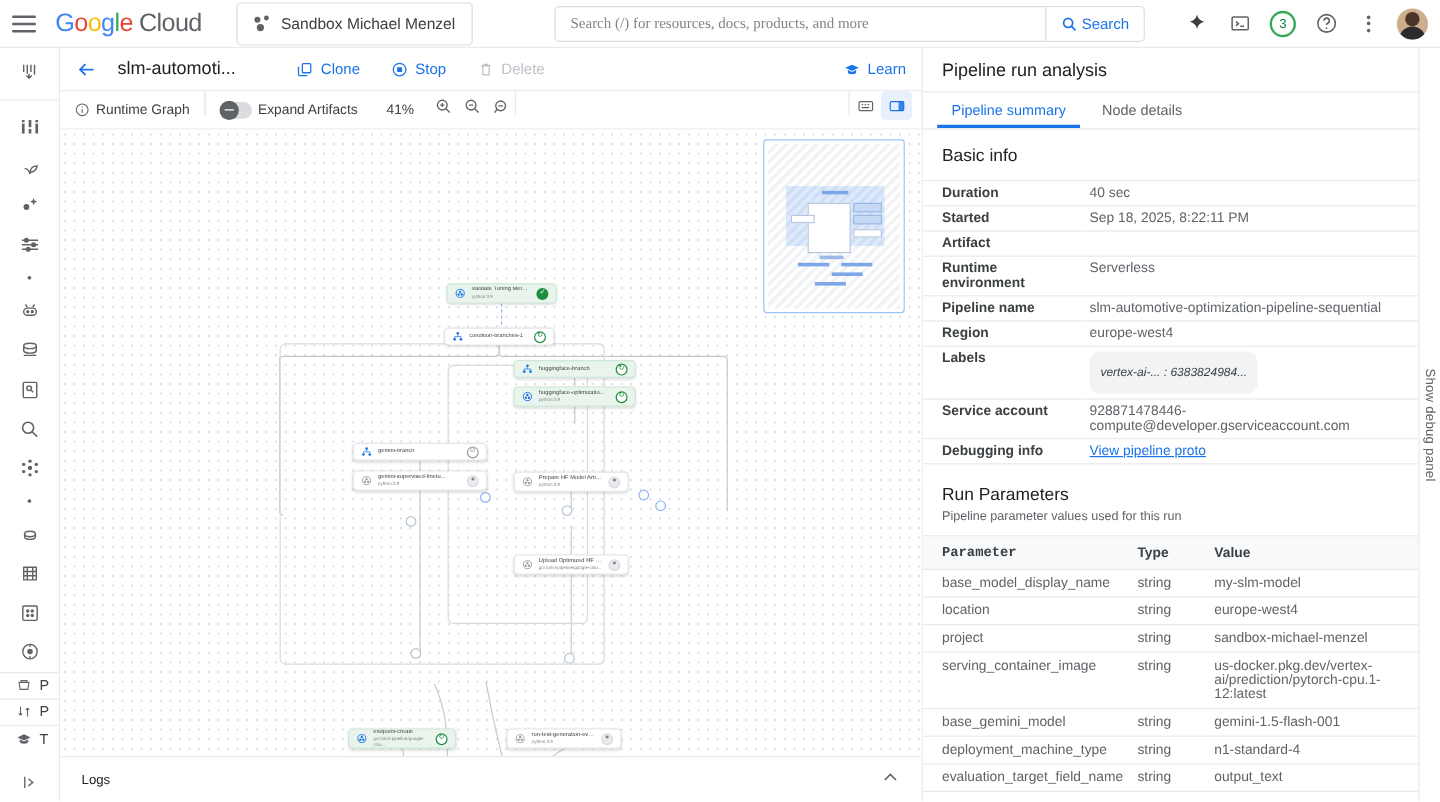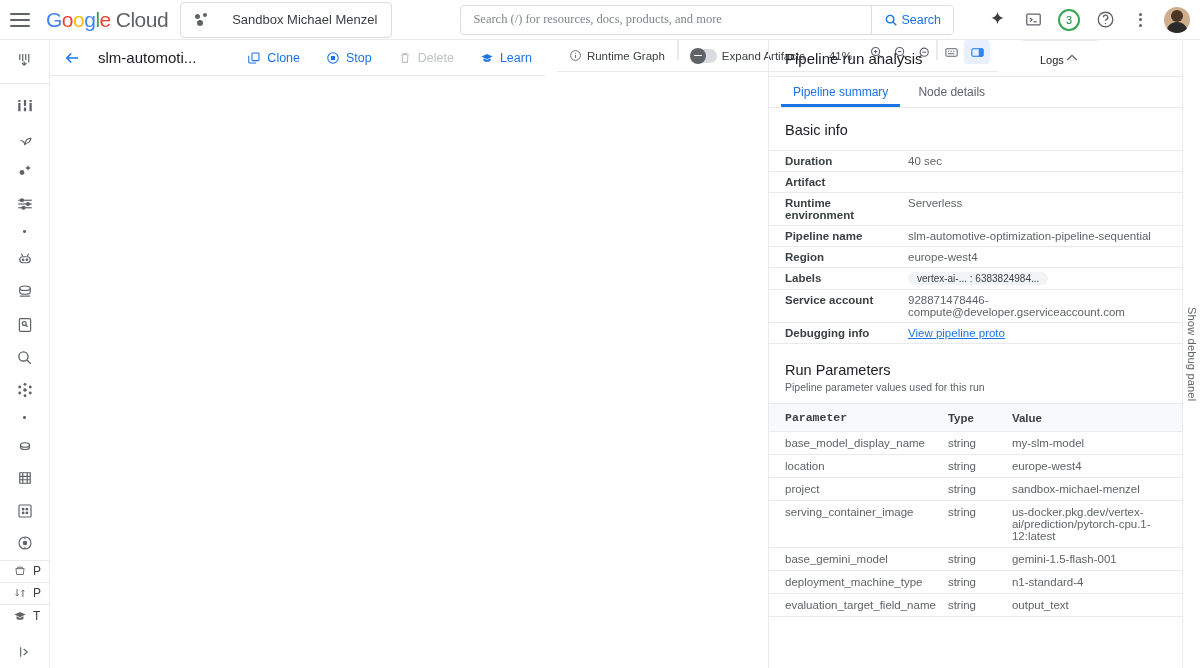--- a/index.html
+++ b/index.html
@@ -18,23 +18,23 @@
   }
   .hamburger { width:24px; height:24px; display:flex; flex-direction:column;
      justify-content:center; gap:4px; cursor:pointer; padding:0 2px; }
   .hamburger span { display:block; height:2px; background:#5f6368; border-radius:1px; }
   .gc-logo { font-size:21px; letter-spacing:-0.5px; white-space:nowrap; margin-left:4px;
      font-family:"Liberation Sans", sans-serif;}
   .gc-logo .g1{color:#4285F4}.gc-logo .o1{color:#EA4335}.gc-logo .o2{color:#FBBC05}
   .gc-logo .g2{color:#4285F4}.gc-logo .l1{color:#34A853}.gc-logo .e1{color:#EA4335}
   .gc-logo .cloud{color:#5f6368; margin-left:5px;}
   .project-chip {
-    display:flex; align-items:center; gap:23px; height:36px; padding:0 14px;
+    display:flex; align-items:center; gap:8px; height:36px; padding:0 14px;
     border:1px solid #dadce0; border-radius:4px; font-size:13px; color:#3c4043;
-    white-space:nowrap; cursor:pointer; margin-left:2px;
+    white-space:nowrap; cursor:pointer; margin-left:19px;
   }
   .proj-ico { width:14px; height:14px; position:relative; flex:0 0 14px;}
   .proj-ico i { position:absolute; background:#5f6368; border-radius:50%; display:block;}
   .proj-ico i:nth-child(1){width:5px;height:5px;left:0;top:1px;}
   .proj-ico i:nth-child(2){width:4px;height:4px;left:8px;top:0px;}
   .proj-ico i:nth-child(3){width:6px;height:6px;left:2px;top:7px;}
   .search-wrap {
     flex:1; display:flex; align-items:center; height:30px;
     border:1px solid #dadce0; border-radius:4px; margin-left:58px; max-width:552px;
     overflow:hidden; background:#fff;
@@ -72,21 +72,21 @@
     flex:0 0 50px;
   }
   .rail-ico { width:22px;height:22px;margin:7px 0;color:#5f6368;display:flex;
     align-items:center;justify-content:center;cursor:pointer;}
   .rail-sep { width:100%; height:1px; background:#e8eaed; margin:6px 0;}
   .rail-dot { width:3px;height:3px;border-radius:50%;background:#5f6368;margin:10px 0;}
   .rail-row { display:flex;align-items:center;gap:6px;width:100%;padding-left:13px;
       height:26px; border-top:1px solid #e8eaed; font-size:12px;color:#3c4043;
       overflow:hidden; cursor:pointer;}
 
-  .center { flex:1; display:flex; flex-direction:row; min-width:0;gap:12px; }
+  .center { flex:1; display:flex; flex-direction:column; min-width:0; }
   .rightpanel { width:414px; flex:0 0 414px; border-left:1px solid #e8eaed;
      display:flex; flex-direction:column; min-width:0;}
   .debugstrip { width:18px; flex:0 0 18px; border-left:1px solid #e8eaed;
      display:flex;align-items:center;justify-content:center; cursor:pointer;}
   .debugstrip span { writing-mode:vertical-rl; font-size:11px; color:#5f6368; letter-spacing:.2px;}
 
   
   .runbar { height:36px; display:flex; align-items:center; gap:0;
      border-bottom:1px solid #e8eaed; padding-left:8px; }
   .back-arrow { width:28px;height:28px;display:flex;align-items:center;justify-content:center;
@@ -164,22 +164,22 @@
      cursor:pointer;}
   .rp-tab.active { color:#1a73e8; box-shadow: inset 0 -3px 0 #1a73e8; }
   .rp-body { flex:1; overflow:hidden; padding:14px 0 0 0;}
   .sec-h { font-size:14.5px; color:#202124; padding:0 16px 12px 16px;}
   table.kv { width:100%; border-collapse:collapse; }
   table.kv td { padding:4px 6px; vertical-align:top; border-bottom:1px solid #e8eaed;
      font-size:11.5px; }
   table.kv td.k { width:133px; padding-left:16px; color:#3c4043; font-weight:bold;}
   table.kv td.v { color:#5f6368; padding-right:16px;}
   table.kv tr:first-child td { border-top:1px solid #e8eaed;}
-  .chip { display:inline-block; background:#f1f3f4; border-radius:9px; padding:1px 9px;
-     font-size:10px; color:#3c4043;}
+  .chip { display:inline-block; background:#f1f3f4; border-radius:9px; padding:12px 9px;
+     font-size:10px; color:#3c4043;font-style:italic;}
   a.link { color:#1a73e8; text-decoration:underline; cursor:pointer;}
   .sec-h2 { font-size:14.5px; color:#202124; padding:18px 16px 3px 16px;}
   .sec-sub { font-size:10.5px; color:#5f6368; padding:0 16px 10px 16px;}
   table.params { width:100%; border-collapse:collapse;}
   table.params th { text-align:left; font-size:11.5px; color:#3c4043; font-weight:bold;
      padding:7px 6px; background:#f8f9fa; border-top:1px solid #e8eaed;
      border-bottom:1px solid #e8eaed;}
   table.params th:first-child{ padding-left:16px; width:168px;font-family:Liberation Mono, monospace;}
   table.params th:nth-child(2){ width:64px;}
   table.params td { font-size:11.5px; color:#5f6368; padding:5px 6px;
@@ -694,20 +694,24 @@
     </div>
     <div class="rp-body">
       <div class="sec-h">Basic info</div>
       <table class="kv">
         <tbody id="basic-info-rows">
             <tr>
               <td class="k">Duration</td>
               <td class="v">40 sec</td>
             </tr>
             <tr>
+              <td class="k">Started</td>
+              <td class="v">Sep 18, 2025, 8:22:11 PM</td>
+            </tr>
+            <tr>
               <td class="k">Artifact</td>
               <td class="v"></td>
             </tr>
             <tr>
               <td class="k">Runtime environment</td>
               <td class="v">Serverless</td>
             </tr>
             <tr>
               <td class="k">Pipeline name</td>
               <td class="v">slm-automotive-optimization-pipeline-sequential</td>

